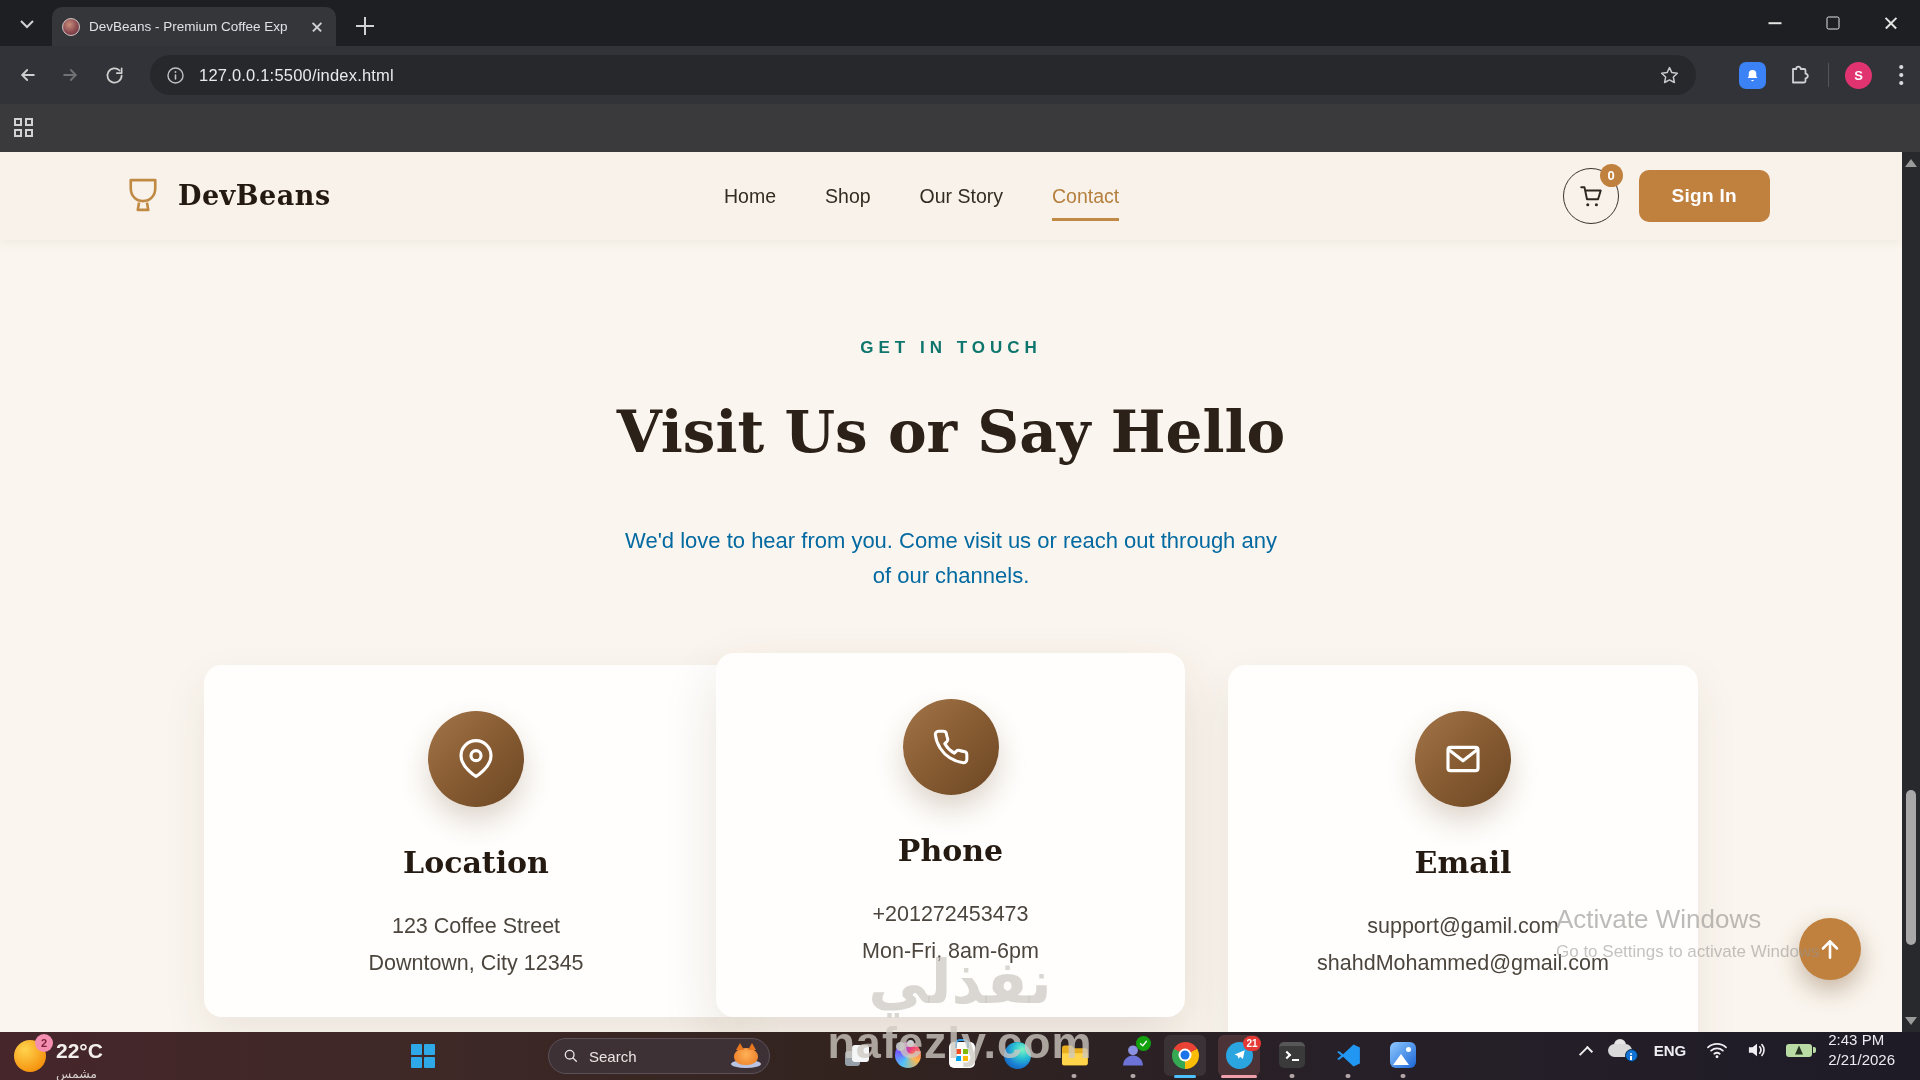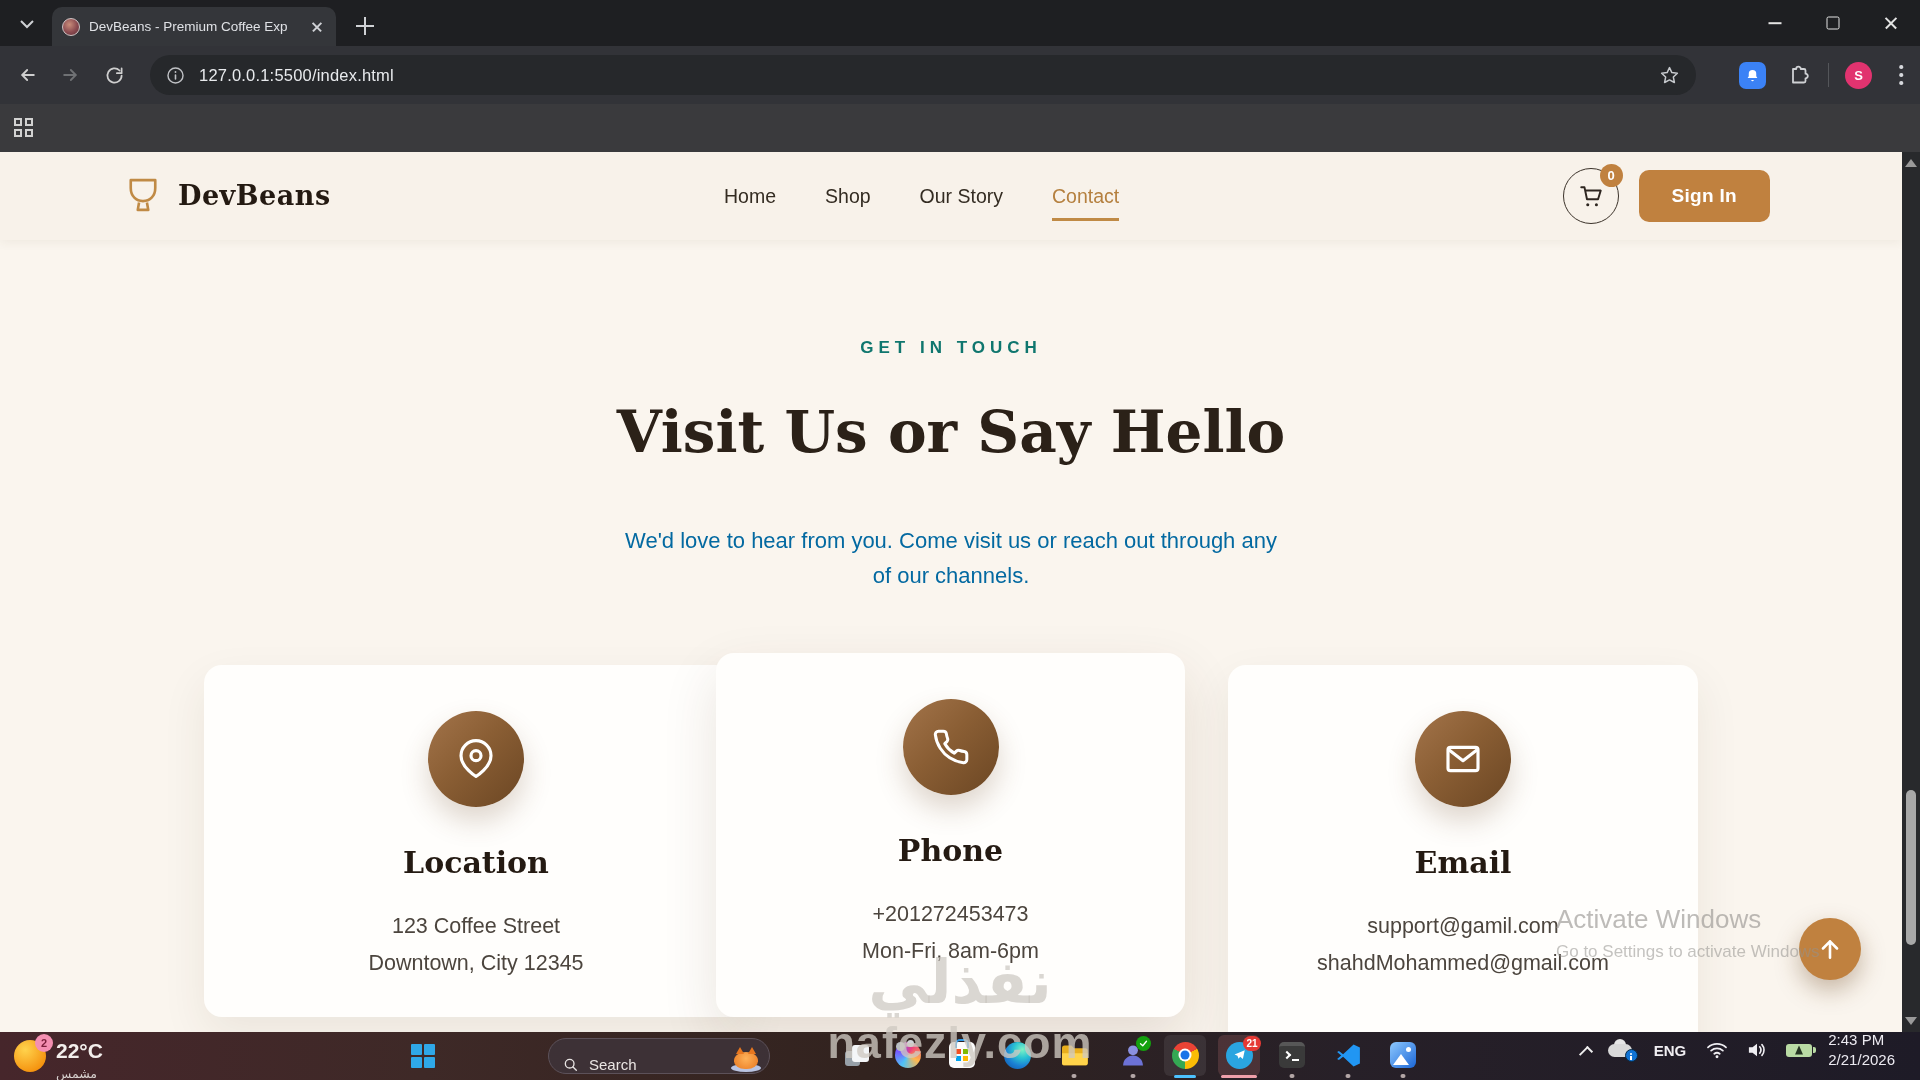--- a/index.html
+++ b/index.html
@@ -124,21 +124,21 @@
   .weather-badge{position:absolute;top:-6px;right:-7px;width:18px;height:18px;border-radius:50%;background:#f48fb1;
        color:#7b1f3a;font-size:11px;font-weight:700;display:flex;align-items:center;justify-content:center;}
   .weather-temp{color:#f3efec;font-size:21px;font-weight:700;margin-top:3px;}
   .weather-desc{color:#d8d2cf;font-size:12.5px;margin-top:3px;font-family:"DejaVu Sans",sans-serif;}
 
   .start-btn{position:absolute;left:406px;top:12px;width:34px;height:24px;display:grid;
        grid-template-columns:11px 11px;grid-template-rows:11px 11px;gap:2px;justify-content:center;align-content:center;}
   .start-btn span{background:#2fa8e8;border-radius:1px;}
 
   .search-pill{position:absolute;left:548px;top:6px;width:222px;height:36px;border-radius:18px;
-       background:rgba(62,52,58,.85);border:1px solid #5c5159;display:flex;align-items:flex-end;padding:0 8px 0 14px;}
+       background:rgba(62,52,58,.85);border:1px solid #5c5159;display:flex;align-items:center;padding:0 8px 0 14px;}
   .search-label{margin-left:10px;color:#eae5e3;font-size:15px;}
   .fox-wrap{margin-left:auto;position:relative;width:30px;height:26px;}
   .fox-pillow{position:absolute;bottom:1px;left:0;width:30px;height:8px;border-radius:50%;background:#b9c4e2;}
   .fox-body{position:absolute;bottom:4px;left:3px;width:24px;height:17px;border-radius:50% 50% 46% 46%;
        background:radial-gradient(circle at 50% 38%,#ffb259,#e8771f);}
   .fox-body::before,.fox-body::after{content:"";position:absolute;top:-5px;width:0;height:0;
        border-left:4px solid transparent;border-right:4px solid transparent;border-bottom:7px solid #e8771f;}
   .fox-body::before{left:2px;}.fox-body::after{right:2px;}
 
   .tb-icon{position:absolute;top:8px;width:30px;height:30px;transform:translateX(-50%);

